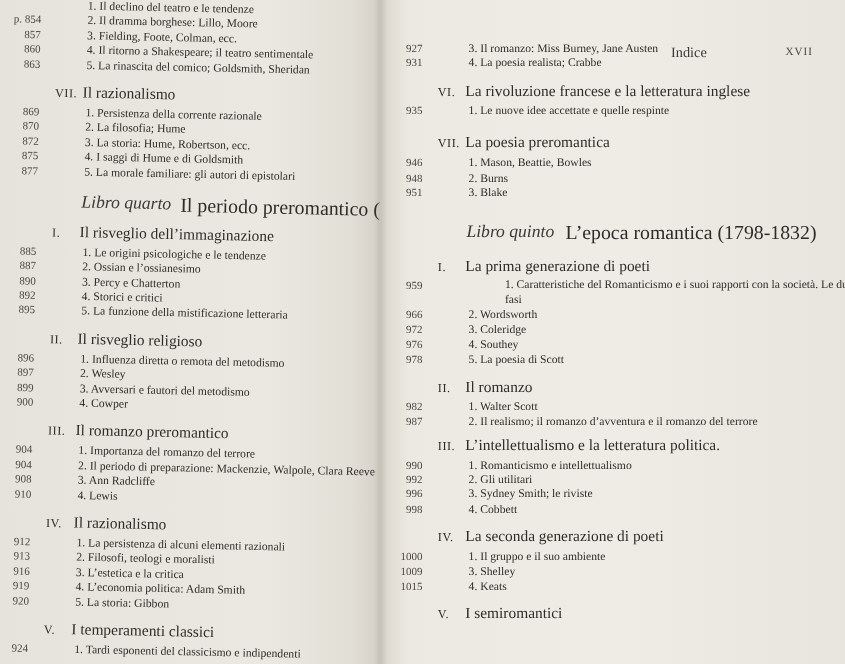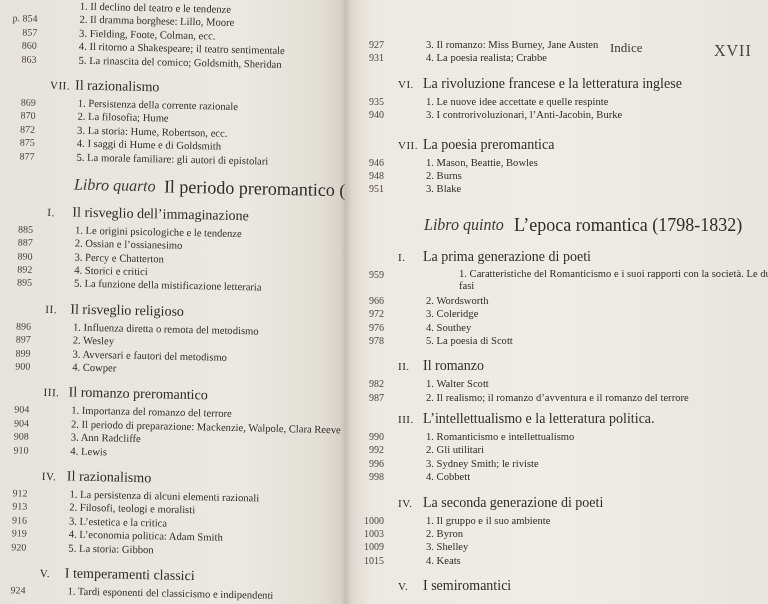--- a/index.html
+++ b/index.html
@@ -21,21 +21,21 @@
   .gutter {
     position:absolute; left:340px; top:0; width:12px; height:604px;
     background:linear-gradient(90deg,rgba(0,0,0,0) 0%,rgba(120,110,95,0.18) 50%,rgba(0,0,0,0) 100%);
   }
   .inner { position:absolute; font-family:"Liberation Serif", serif; }
   .page-left .inner { left:0; top:-6px; width:420px; transform:rotate(1.2deg); transform-origin:0 0; }
   .page-right .inner { left:0; top:0; width:422px; }
 
   .header { position:absolute; top:8px; left:0; width:422px; height:20px;margin-top:32px; }
   .header .title { position:absolute; left:264px; font-size:13px; color:#3c3834; }
-  .header .pnum { position:absolute; left:368px; font-size:16px; letter-spacing:1px; color:#4a4540; top:2px;text-align:right; }
+  .header .pnum { position:absolute; left:368px; font-size:10px; letter-spacing:1px; color:#4a4540; top:2px;text-align:right; }
 
   .row { position:relative; height:13.4px; font-size:10.6px; line-height:13.4px; white-space:nowrap; }
   .row .pg { position:absolute; left:0; width:38px; text-align:right; color:#4a4540; font-size:10px; }
   .row .txt { position:absolute; left:80px; color:#2f2b27; }
   .row.wrap { height:26px; }
   .row.wrap .txt { white-space:normal; width:320px; line-height:12.4px;margin-left:33px; }
 
   .chap { position:relative; height:22px; line-height:22px; font-size:14px; color:#2f2b27; white-space:nowrap; }
   .chap .label { position:absolute; left:77px; }
   .chap .roman { position:absolute; left:52px; font-size:11px; letter-spacing:0.5px; font-variant:small-caps; }
@@ -232,24 +232,20 @@
 
     <div class="gap8"></div>
     <div class="chap">
         <span class="roman">VI.</span>
         <span class="label">La rivoluzione francese e la letteratura inglese</span>
       </div>
     <div class="row">
         <span class="pg">935</span>
         <span class="txt">1. Le nuove idee accettate e quelle respinte</span>
       </div>
-    <div class="row">
-        <span class="pg">940</span>
-        <span class="txt">3. I controrivoluzionari, l’Anti-Jacobin, Burke</span>
-      </div>
 
     <div class="gap12"></div>
     <div class="chap">
         <span class="roman">VII.</span>
         <span class="label">La poesia preromantica</span>
       </div>
     <div class="row">
         <span class="pg">946</span>
         <span class="txt">1. Mason, Beattie, Bowles</span>
       </div>
@@ -333,24 +329,20 @@
     <div class="gap8"></div>
     <div class="chap">
         <span class="roman">IV.</span>
         <span class="label">La seconda generazione di poeti</span>
       </div>
     <div class="row">
         <span class="pg">1000</span>
         <span class="txt">1. Il gruppo e il suo ambiente</span>
       </div>
     <div class="row">
-        <span class="pg">1003</span>
-        <span class="txt">2. Byron</span>
-      </div>
-    <div class="row">
         <span class="pg">1009</span>
         <span class="txt">3. Shelley</span>
       </div>
     <div class="row">
         <span class="pg">1015</span>
         <span class="txt">4. Keats</span>
       </div>
 
     <div class="gap8"></div>
     <div class="chap">

